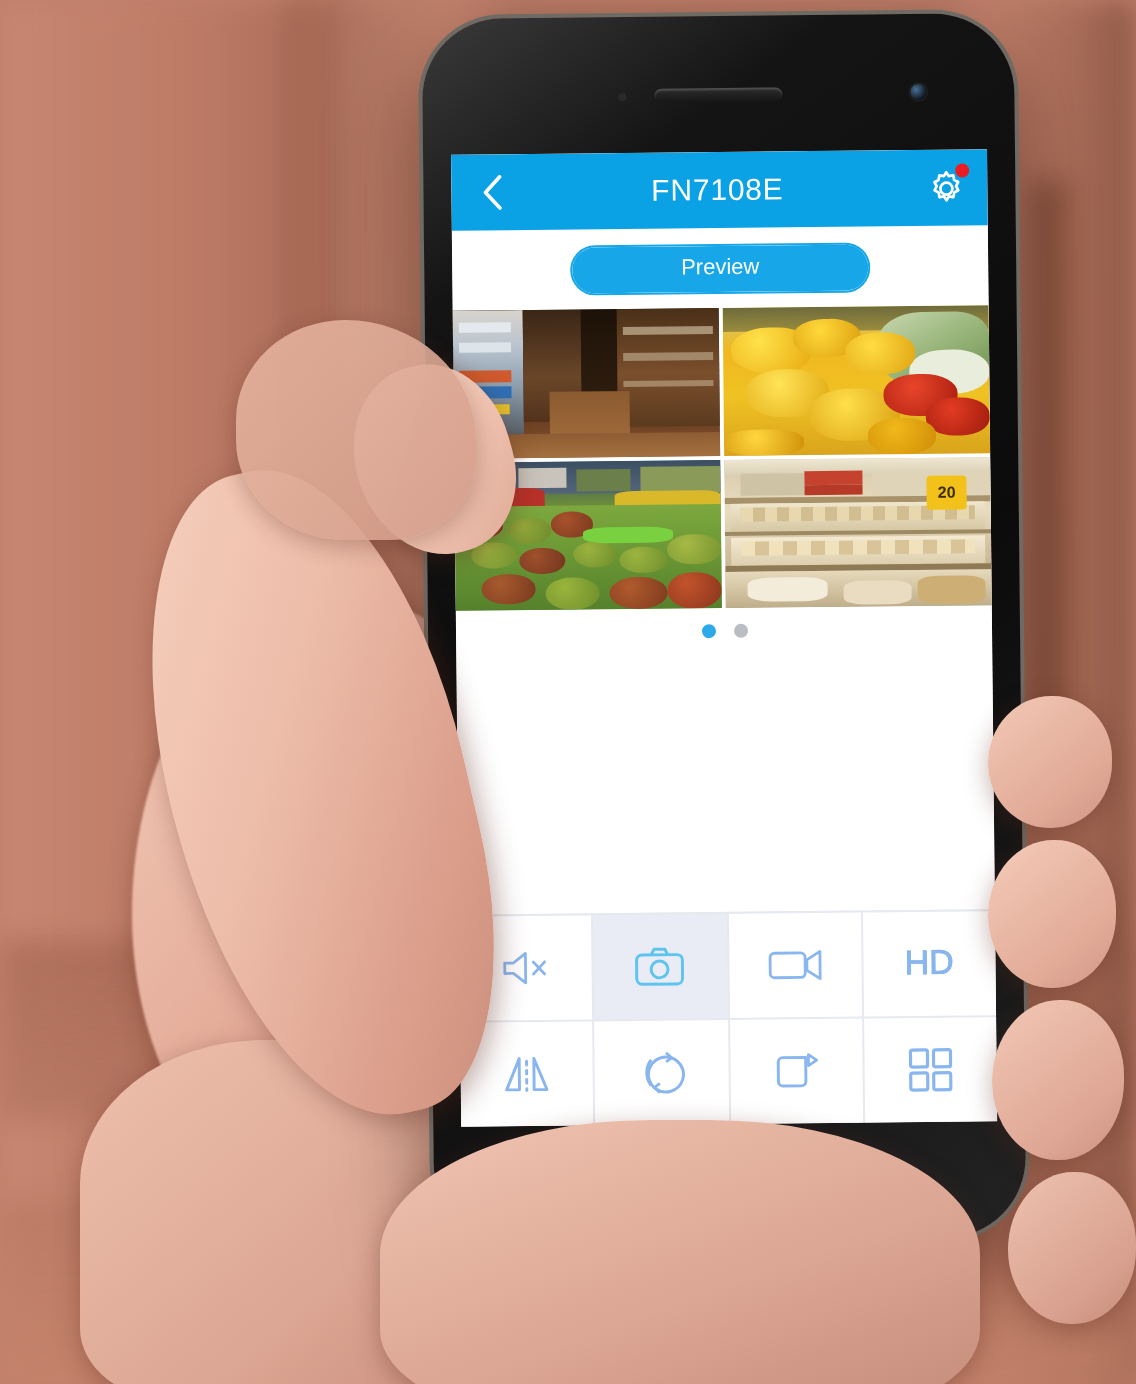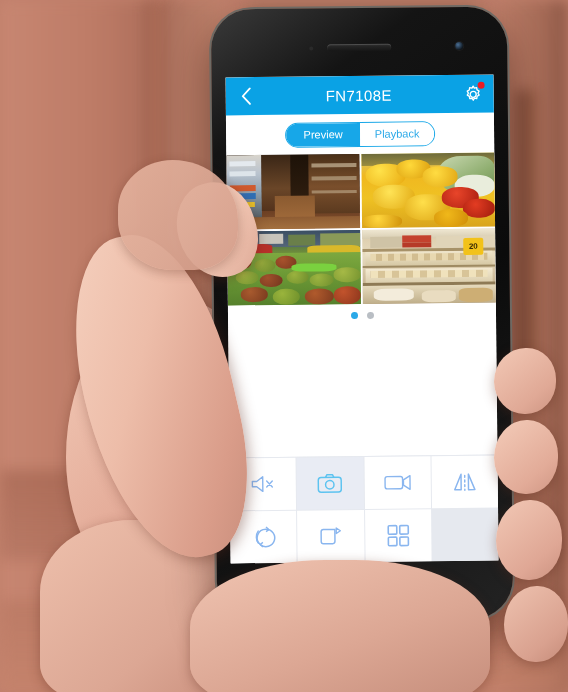--- a/index.html
+++ b/index.html
@@ -236,21 +236,20 @@
               <path d="M12 8.2a3.8 3.8 0 1 0 0 7.6 3.8 3.8 0 0 0 0-7.6z" fill="none" stroke="#ffffff" stroke-width="1.7"></path>
               <path d="M12 1.6l1.5 2.5 2.9-.5.5 2.9 2.6 1.4-1.4 2.6 1.4 2.6-2.6 1.4-.5 2.9-2.9-.5L12 19.4l-1.5-2.5-2.9.5-.5-2.9L4.5 13l1.4-2.6L4.5 7.9l2.6-1.4.5-2.9 2.9.5z" fill="none" stroke="#ffffff" stroke-width="1.7" stroke-linejoin="round"></path>
             </svg>
             <div class="badge-dot"></div>
           </div>
         </div>
 
         <div id="segment-wrap">
           <div id="segment">
             <div class="seg active">Preview</div>
-            <div class="seg idle">Playback</div>
           </div>
         </div>
 
         <div id="video-grid">
 
           <div class="cam c1">
             <div class="px" style="left:0;top:0;width:26%;height:100%;background:linear-gradient(180deg,#d8d4cc,#b9c3cf 25%,#8fa0ae 50%,#5d6a74 80%,#3c3630);"></div>
             <div class="px" style="left:2%;top:8%;width:20%;height:7%;background:#e4e9ee;"></div>
             <div class="px" style="left:2%;top:22%;width:20%;height:6%;background:#dde4ea;"></div>
             <div class="px" style="left:2%;top:40%;width:20%;height:8%;background:#d05a2e;"></div>
@@ -350,20 +349,23 @@
             </svg>
           </div>
 
           <div class="tool">
             <svg width="28" height="20" viewBox="0 0 32 22">
               <rect x="1.5" y="4" width="20" height="14" rx="2.5" fill="none" stroke="#8ab6ef" stroke-width="1.6"></rect>
               <path d="M22.5 8 L30 3.2 V18.8 L22.5 14 Z" fill="none" stroke="#8ab6ef" stroke-width="1.6" stroke-linejoin="round"></path>
             </svg>
           </div>
 
+          <div class="tool">
+            <span class="hd-text">HD</span>
+          </div>
 
           <div class="tool">
             <svg width="26" height="22" viewBox="0 0 28 24">
               <path d="M10 3.5 L10 20.5 L3 20.5 Z" fill="none" stroke="#8ab6ef" stroke-width="1.6" stroke-linejoin="round"></path>
               <path d="M18 3.5 L18 20.5 L25 20.5 Z" fill="none" stroke="#8ab6ef" stroke-width="1.6" stroke-linejoin="round"></path>
               <path d="M14 5 v2 M14 10 v2 M14 15 v2 M14 20 v1" stroke="#8ab6ef" stroke-width="1.6" stroke-linecap="round"></path>
             </svg>
           </div>
 
           <div class="tool">

